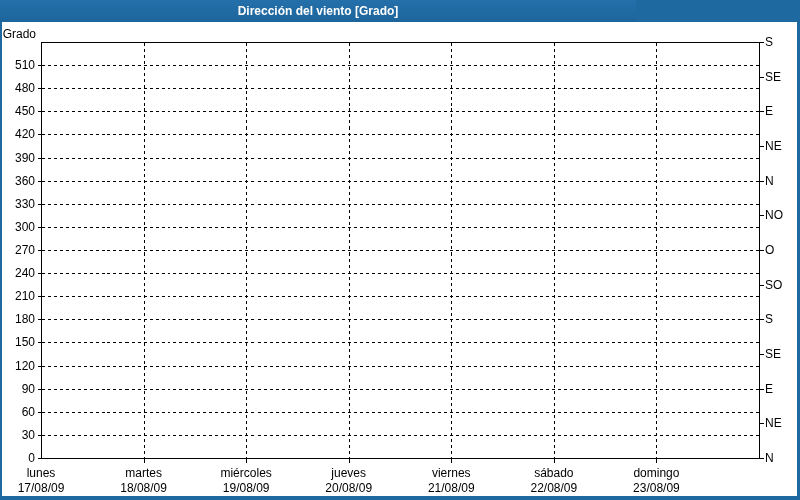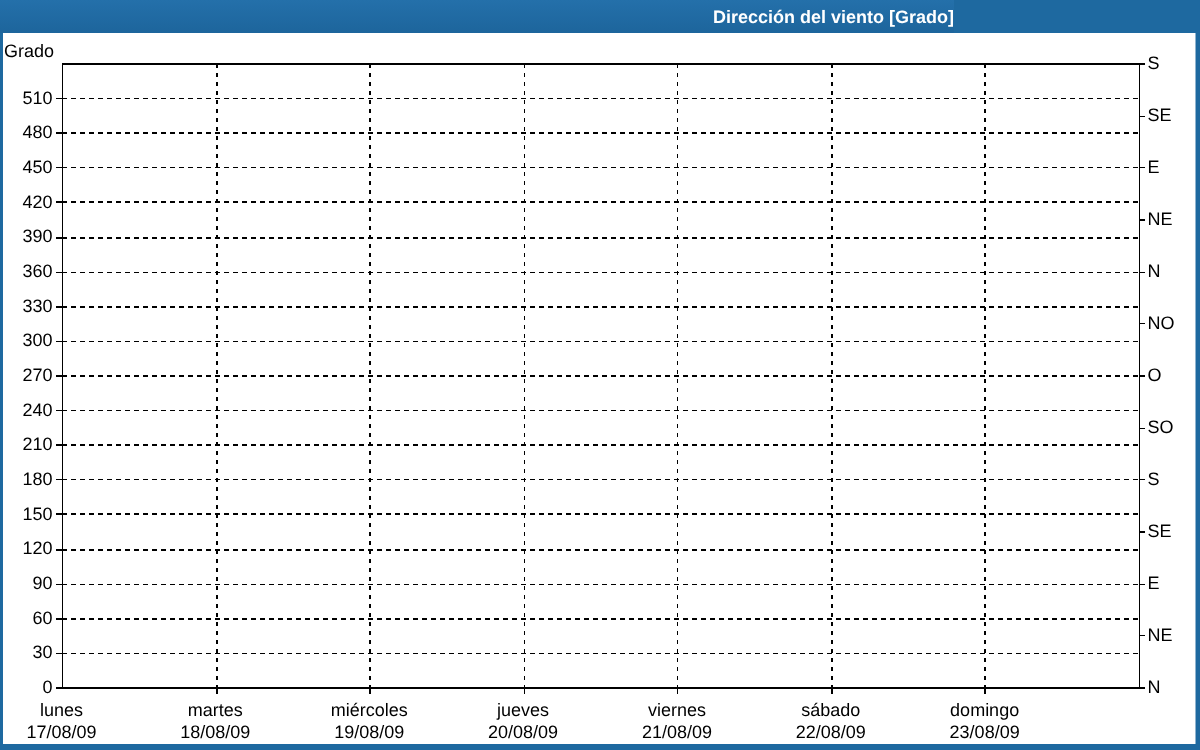--- a/index.html
+++ b/index.html
@@ -14,21 +14,21 @@
   .titlebar {
     position: absolute;
     left: 0; top: 0;
     width: 636px;
     height: 22px;
     background: linear-gradient(180deg, #2470aa 0%, #1d659c 100%);
     color: #ffffff;
     font-size: 12px;
     font-weight: bold;
     line-height: 22px;
-    text-align: right;
+    text-align: center;
   }
   .paper {
     position: absolute;
     left: 2px;
     top: 22px;
     width: 795px;   
     height: 474px;  
     background: #ffffff;
   }
   svg.chart {

